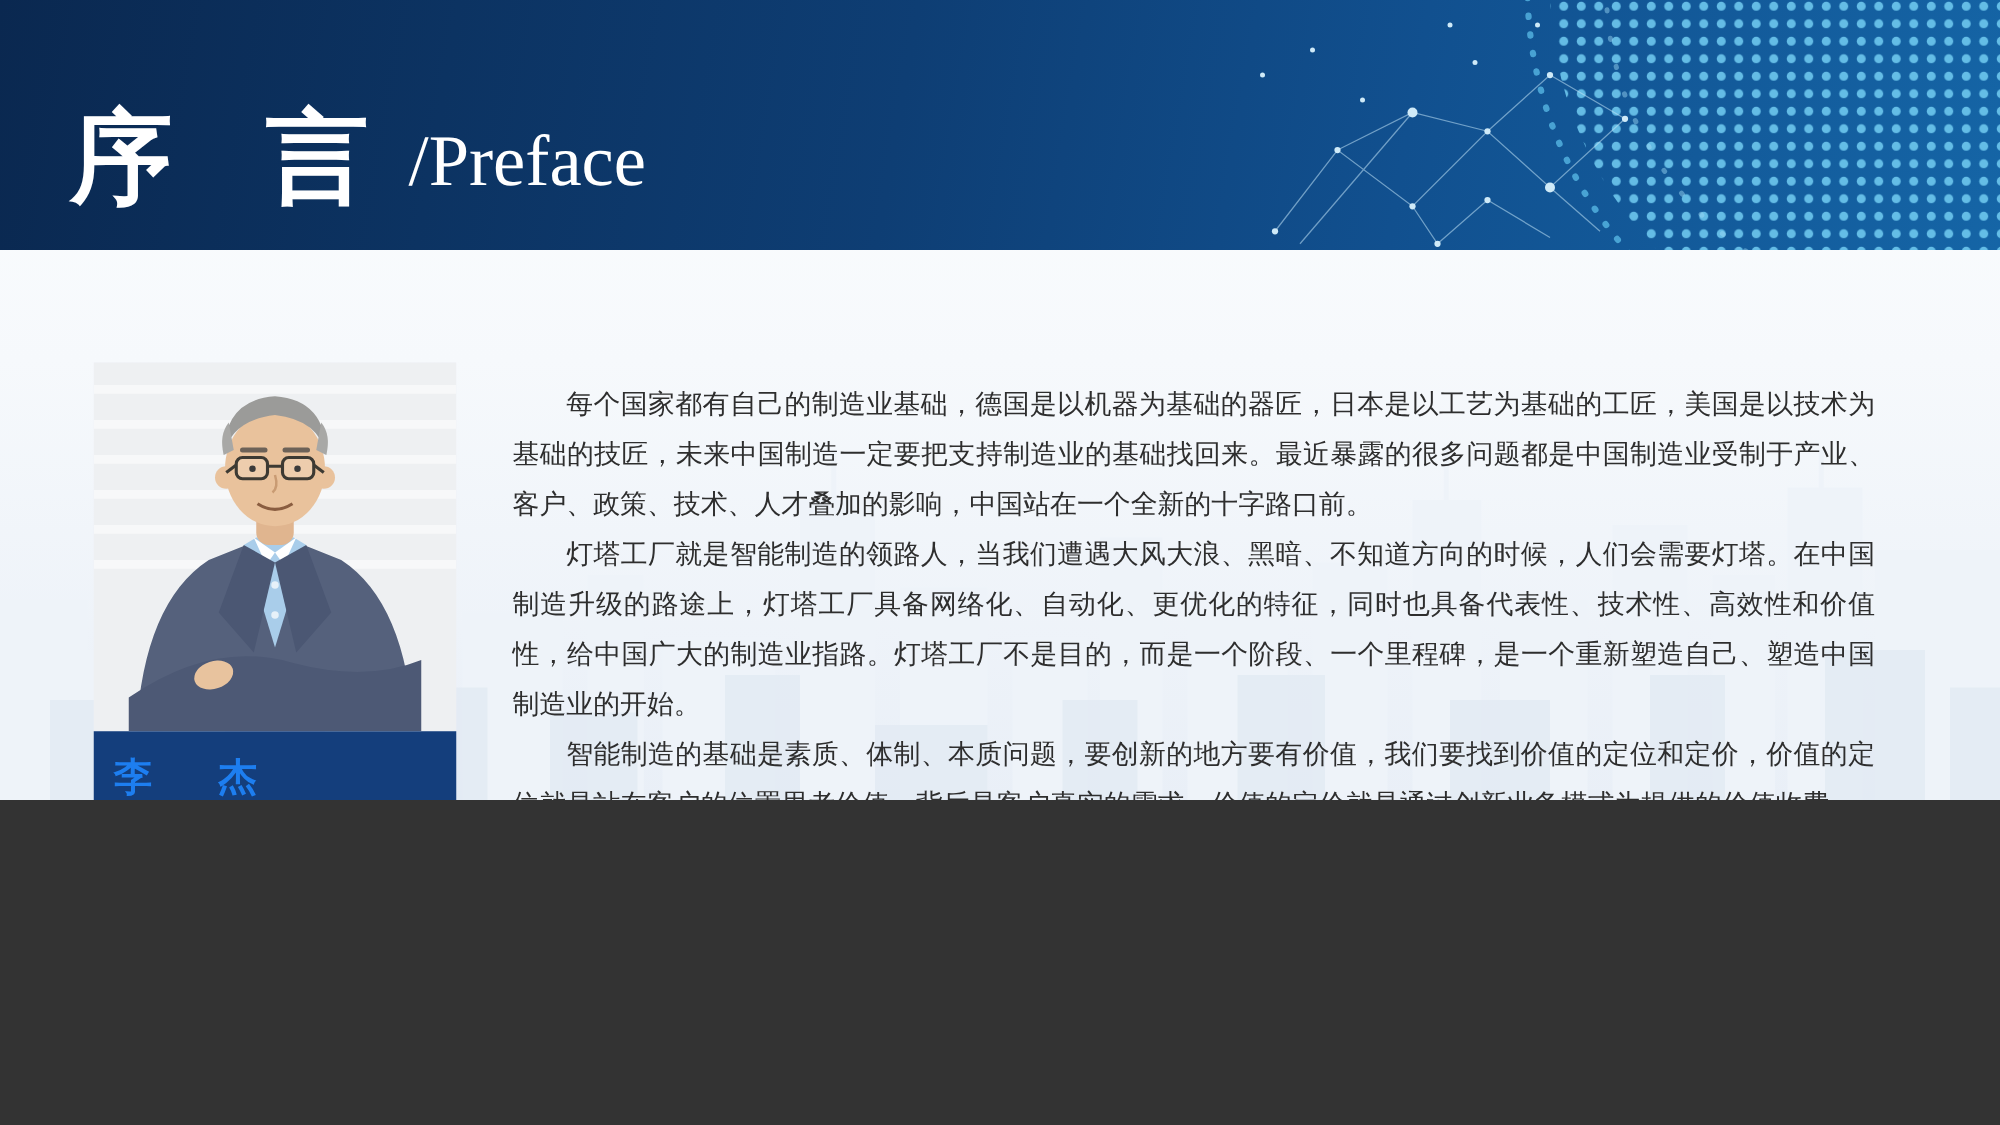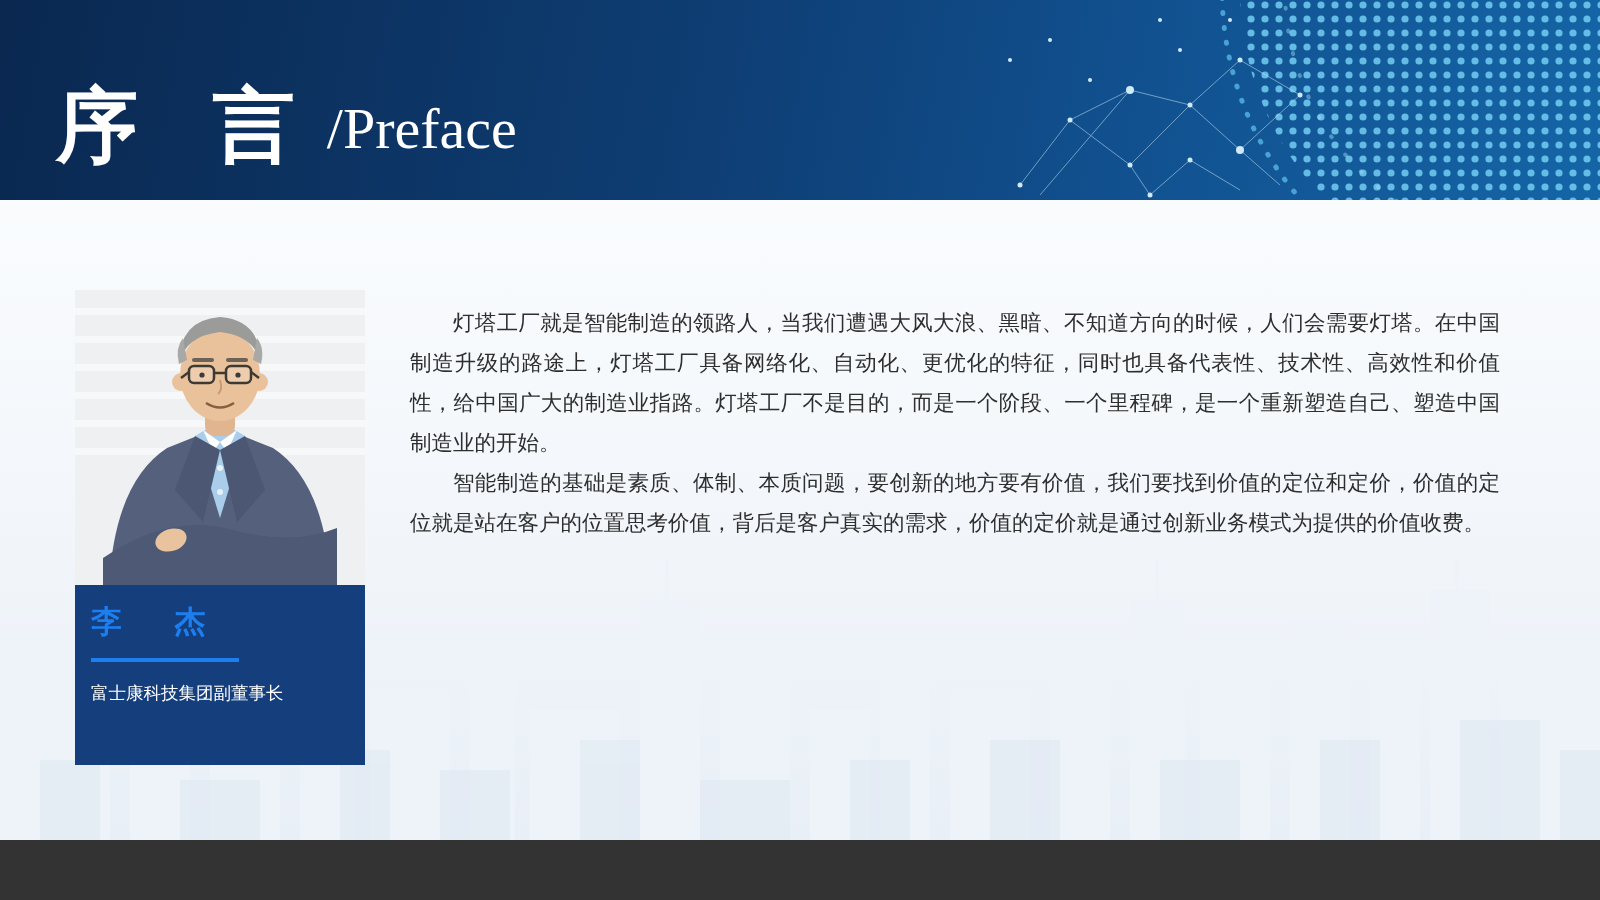--- a/index.html
+++ b/index.html
@@ -1,17 +1,17 @@
 <!DOCTYPE html>
 <html><head>
 <meta charset="utf-8">
 <style>
   html,body{margin:0;padding:0;background:#333;}
   .slide{
-    position:relative;width:1600px;height:840px;overflow:hidden;
+    position:relative;width:1600px;height:640px;overflow:hidden;
     background:linear-gradient(180deg,#fdfeff 0%,#f6f9fc 45%,#e9eff7 100%);
     font-family:"Liberation Sans","DejaVu Sans",sans-serif;
   }
 
   
   .header{
     position:absolute;left:0;top:0;width:1600px;height:200px;
     background:linear-gradient(100deg,#0a2850 0%,#0e3e74 45%,#11508f 70%,#1565a6 100%);
     overflow:hidden;
   }
@@ -201,17 +201,18 @@
     </svg>
   </div>
 
   <div class="card">
     <div class="speaker-name">李 杰</div>
     <div class="name-underline"></div>
     <div class="speaker-title t1">富士康科技集团副董事长</div>
   </div>
 
   <div class="preface">
+    <p>每个国家都有自己的制造业基础，德国是以机器为基础的器匠，日本是以工艺为基础的工匠，美国是以技术为基础的技匠，未来中国制造一定要把支持制造业的基础找回来。最近暴露的很多问题都是中国制造业受制于产业、客户、政策、技术、人才叠加的影响，中国站在一个全新的十字路口前。</p>
     <p>灯塔工厂就是智能制造的领路人，当我们遭遇大风大浪、黑暗、不知道方向的时候，人们会需要灯塔。在中国制造升级的路途上，灯塔工厂具备网络化、自动化、更优化的特征，同时也具备代表性、技术性、高效性和价值性，给中国广大的制造业指路。灯塔工厂不是目的，而是一个阶段、一个里程碑，是一个重新塑造自己、塑造中国制造业的开始。</p>
     <p>智能制造的基础是素质、体制、本质问题，要创新的地方要有价值，我们要找到价值的定位和定价，价值的定位就是站在客户的位置思考价值，背后是客户真实的需求，价值的定价就是通过创新业务模式为提供的价值收费。</p>
   </div>
 
 </div>
 
 </body></html>

